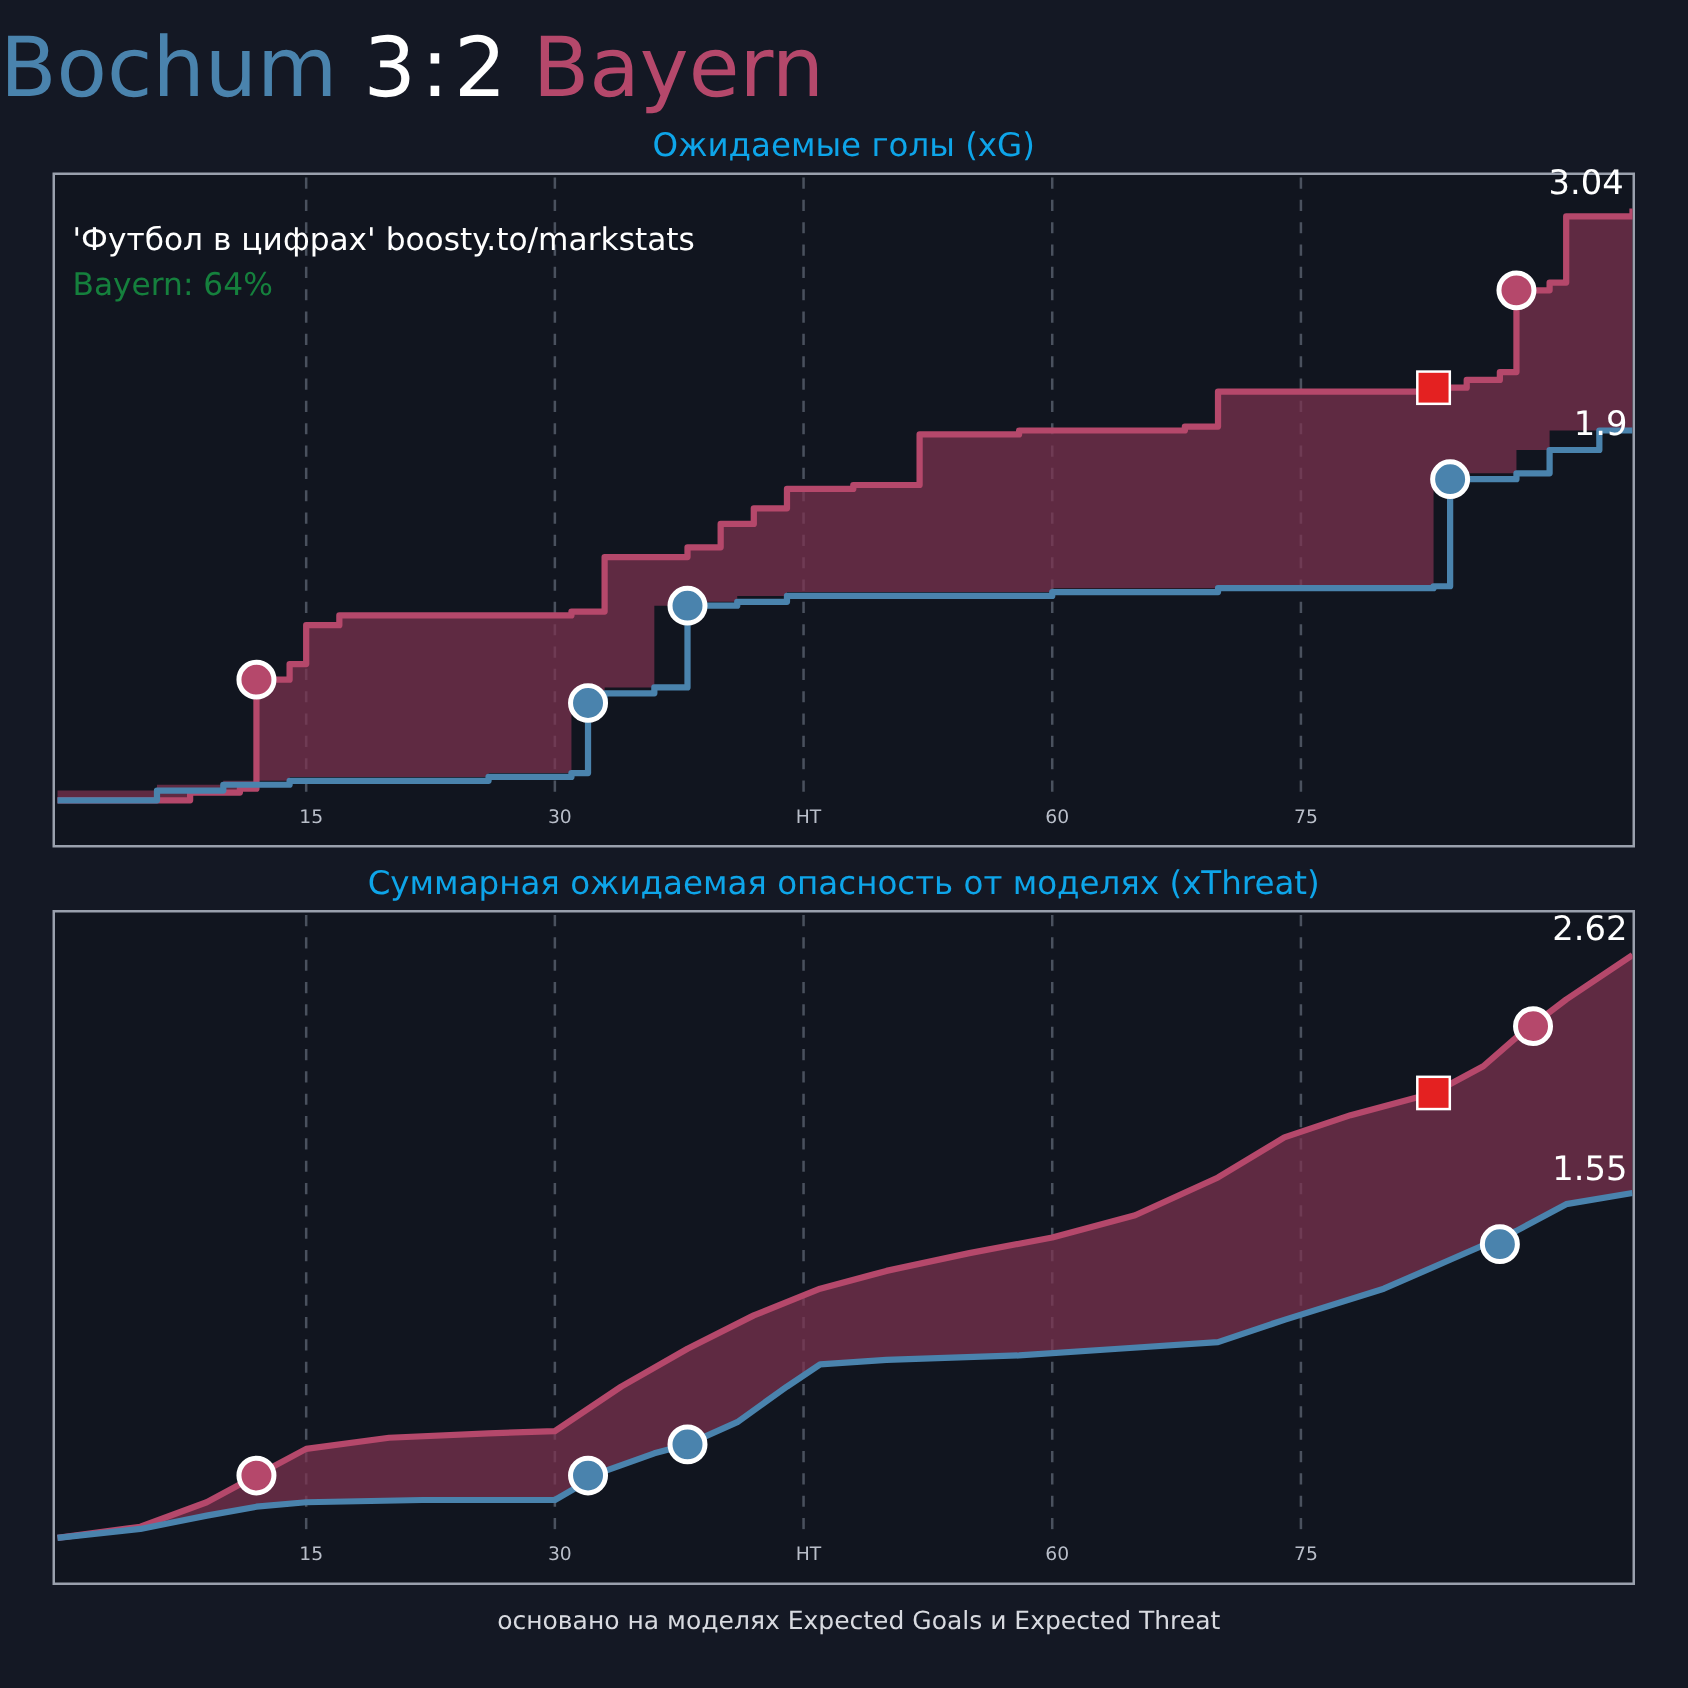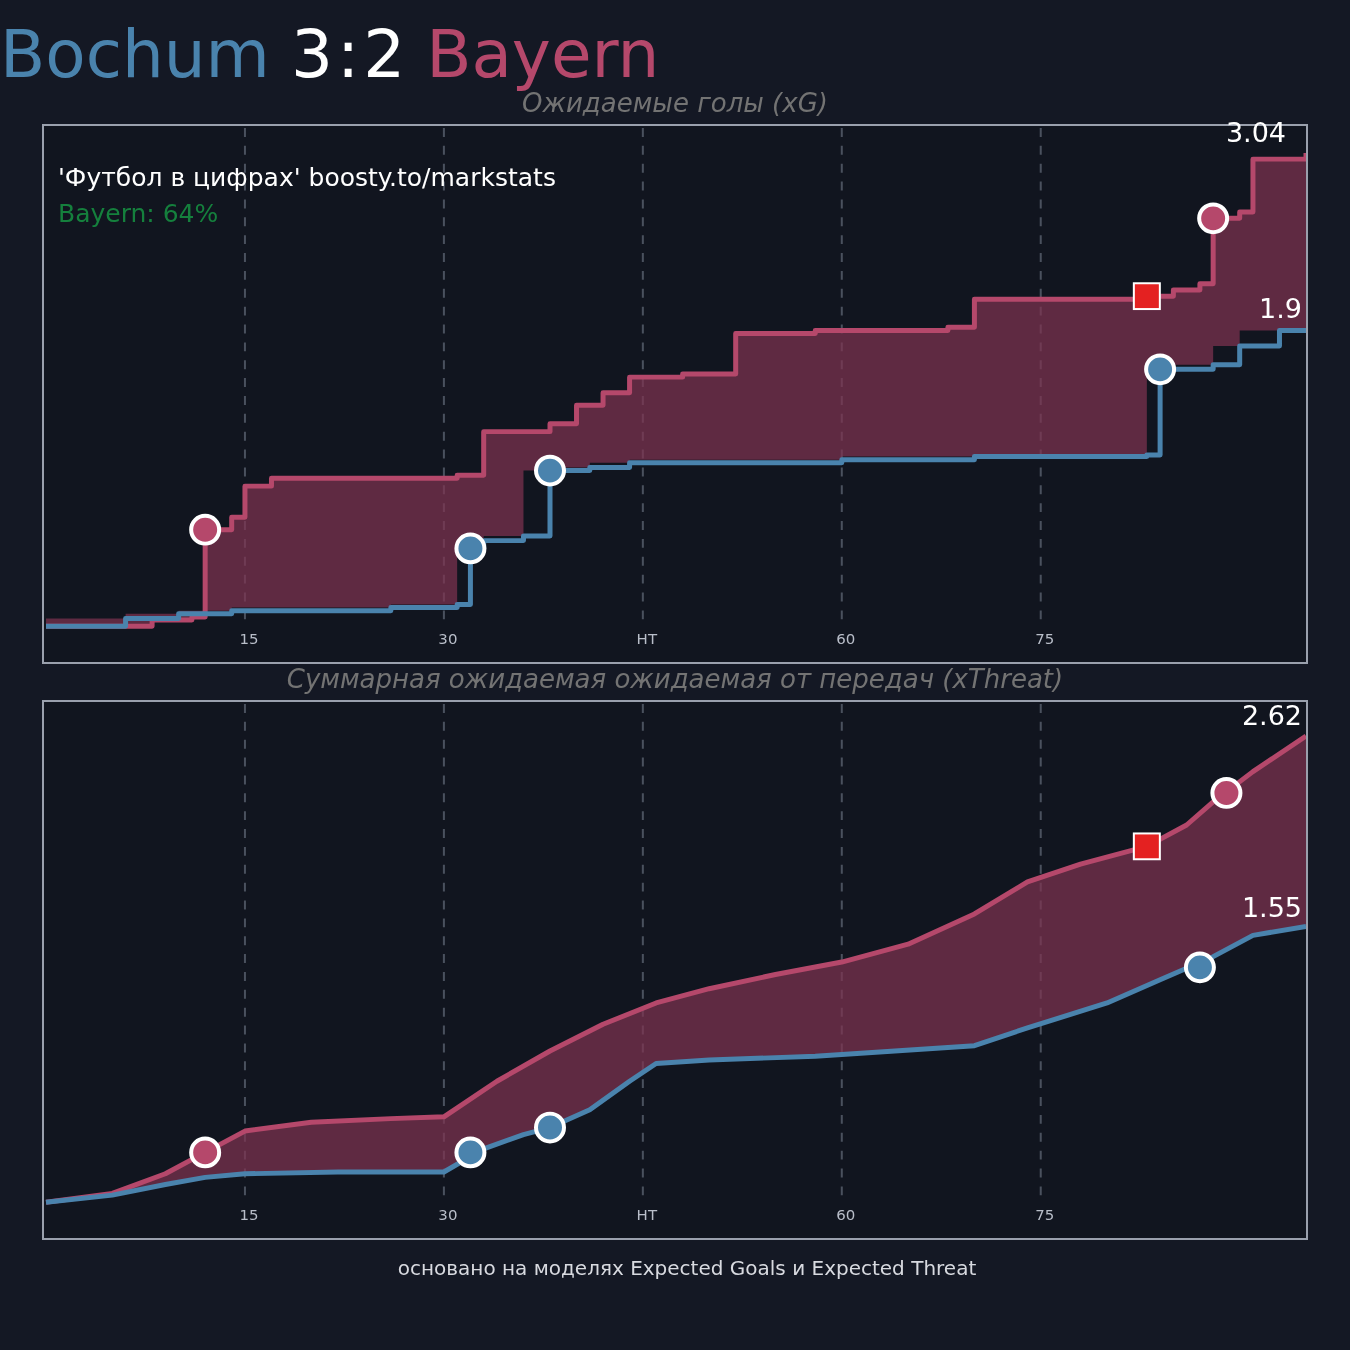--- a/index.html
+++ b/index.html
@@ -27,23 +27,23 @@
     white-space: nowrap;
   }
   .home-name { color: #4a83ad; }
   .away-name { color: #b5486b; }
   .score { color: #ffffff; }
   .score-sep { color: #ffffff; padding: 0 4px; }
 
   .panel-title {
     text-align: center;
     font-size: 26px;
-    color: #737373;
+    color: #0ea5e9;
+    margin-top: 14px;
     margin-bottom: 6px;
-    font-style: italic;
   }
 
   
   .chart-wrap {
     position: relative;
     margin: 0 42px;
     background: #11151f;
     border: 2px solid #9aa0ad;
     box-sizing: border-box;
   }
@@ -120,25 +120,25 @@
       <circle cx="426.42105263157896" cy="425.5625" r="14" fill="#4a83ad" stroke="#ffffff" stroke-width="4"></circle>
       <circle cx="506" cy="347.125" r="14" fill="#4a83ad" stroke="#ffffff" stroke-width="4"></circle>
       <rect x="1089.842105263158" y="158.425" width="26" height="26" fill="#e42121" stroke="#ffffff" stroke-width="2"></rect>
       <circle cx="1116.1052631578948" cy="245.15625000000006" r="14" fill="#4a83ad" stroke="#ffffff" stroke-width="4"></circle>
       <circle cx="1169.157894736842" cy="92.98750000000001" r="14" fill="#b5486b" stroke="#ffffff" stroke-width="4"></circle>
     </svg>
   <div class="annot">
     <div class="credit">'Футбол в цифрах' boosty.to/markstats</div>
     <div class="away">Bayern: 64%</div>
   </div>
-  <div class="endlabel" id="xg-away-label" style="right: 20px; top: -8.9px;">3.04</div>
-  <div class="endlabel" id="xg-home-label" style="right: 4px; top: 167px;">1.9</div>
+  <div class="endlabel" id="xg-away-label" style="right: 7px; top: -8.9px;">3.04</div>
+  <div class="endlabel" id="xg-home-label" style="right: 4px; top: 184px;">1.9</div>
 </div>
 
-<div class="panel-title">Суммарная ожидаемая ожидаемая от передач (xThreat)</div>
+<div class="panel-title">Суммарная ожидаемая опасность от моделях (xThreat)</div>
 
 <div class="chart-wrap" id="chart-xt">
   <svg id="svg-xt" viewBox="0 0 1262 540" preserveAspectRatio="none">
       <line x1="200.94736842105263" y1="2" x2="200.94736842105263" y2="506" stroke="#5e6674" stroke-width="2" stroke-dasharray="9 9" opacity="0.75"></line>
       <text x="204.94736842105263" y="522" class="axis-tick" text-anchor="middle">15</text>
       <line x1="399.89473684210526" y1="2" x2="399.89473684210526" y2="506" stroke="#5e6674" stroke-width="2" stroke-dasharray="9 9" opacity="0.75"></line>
       <text x="403.89473684210526" y="522" class="axis-tick" text-anchor="middle">30</text>
       <line x1="598.8421052631578" y1="2" x2="598.8421052631578" y2="506" stroke="#5e6674" stroke-width="2" stroke-dasharray="9 9" opacity="0.75"></line>
       <text x="602.8421052631578" y="522" class="axis-tick" text-anchor="middle">HT</text>
       <line x1="797.7894736842105" y1="2" x2="797.7894736842105" y2="506" stroke="#5e6674" stroke-width="2" stroke-dasharray="9 9" opacity="0.75"></line>

